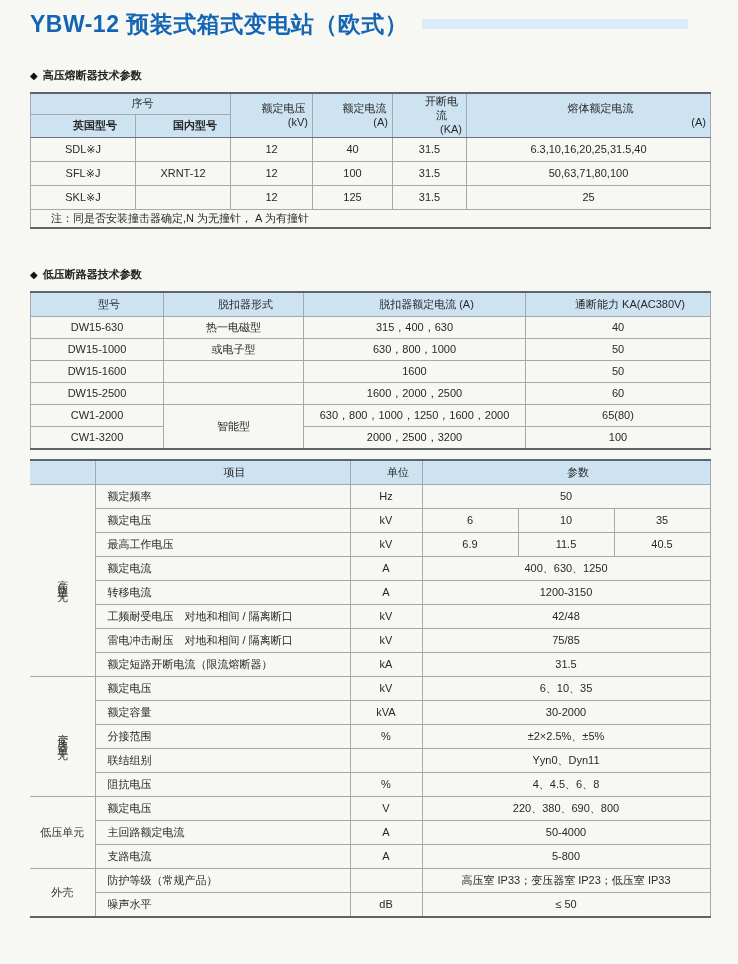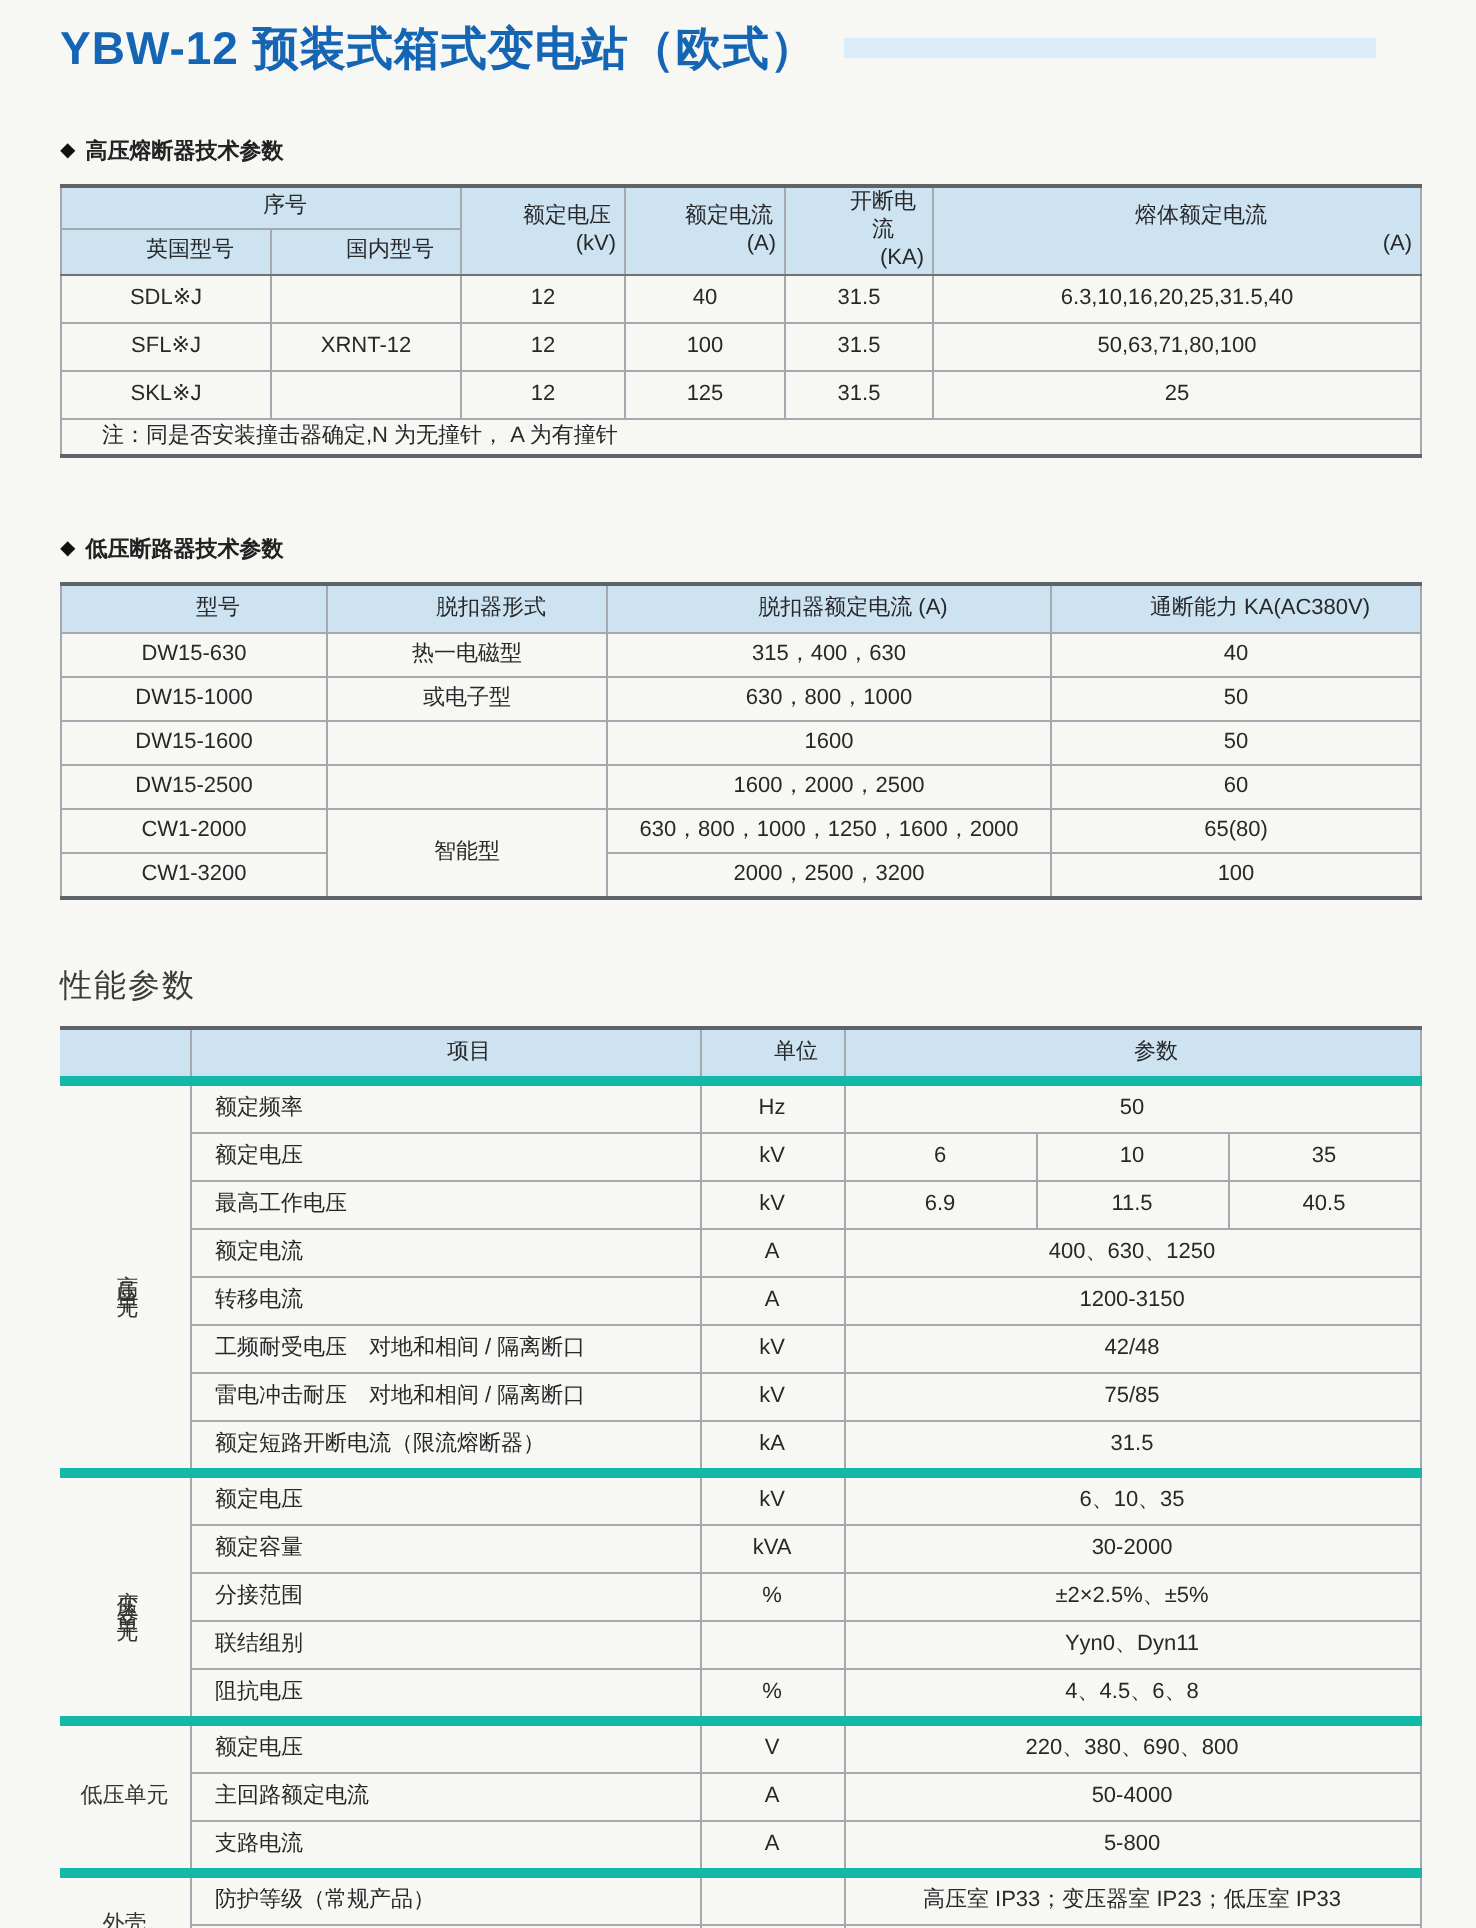--- a/index.html
+++ b/index.html
@@ -75,42 +75,42 @@
     color: #28282a;
     line-height: 1.25;
     overflow: hidden;
   }
   thead th { background: #cde3f2; padding-left: 28px; }
   table.t1, table.t2, table.t3 {
     border-top: 2px solid #5e6468;
     border-bottom: 2px solid #5e6468;
   }
   .t1 thead tr.r1 th { height: 17px; }
-  .t1 thead tr.r2 th { height: 19px; }
+  .t1 thead tr.r2 th { height: 19px; font-weight: bold; }
   .t1 tbody td { height: 21px; }
   .t1 td.note {
     text-align: left;
     height: 15px;
     padding-left: 20px;
     border-left: 1px solid #a3a9ae;
     border-right: 1px solid #a3a9ae;
   }
   .t1 thead tr.r2 th, .t1 thead th[rowspan] { border-bottom: 1px solid #6d7377; }
   .hline2 { display: block; text-align: right; }
   .t2 thead th { height: 21px; }
   .t2 tbody td { height: 19px; }
   
   .t3 thead th { height: 21px; }
   .t3 tbody td { height: 21px; }
   .t3 .corner, .t3 .gcol { border-left: none; margin-top: 16px; }
   .t3 td.item {
     text-align: left;
     padding-left: 12px;
   }
-  .t3 tbody.group > tr:first-child > td { border-top: 5px solid #14b8a6; }
+  .t3 tbody.group > tr:first-child > td { border-top: 1px solid #14b8a6; }
   .gcol { color: #333; }
   .vtext {
     writing-mode: vertical-rl;
     text-orientation: upright;
     letter-spacing: 4px;
     line-height: 1;
     display: inline-block;
   }
 </style>
 </head>
@@ -245,21 +245,20 @@
         <td>65(80)</td>
       </tr>
       <tr>
         <td>CW1-3200</td>
         <td>2000，2500，3200</td>
         <td>100</td>
       </tr>
     </tbody>
   </table>
 
-  <div class="perf-head">性能参数</div>
 
   <table class="t3">
     <colgroup>
       <col style="width:65px">
         <col style="width:255px">
         <col style="width:72px">
       <col style="width:96px">
         <col style="width:96px">
         <col style="width:96px">
     </colgroup>

